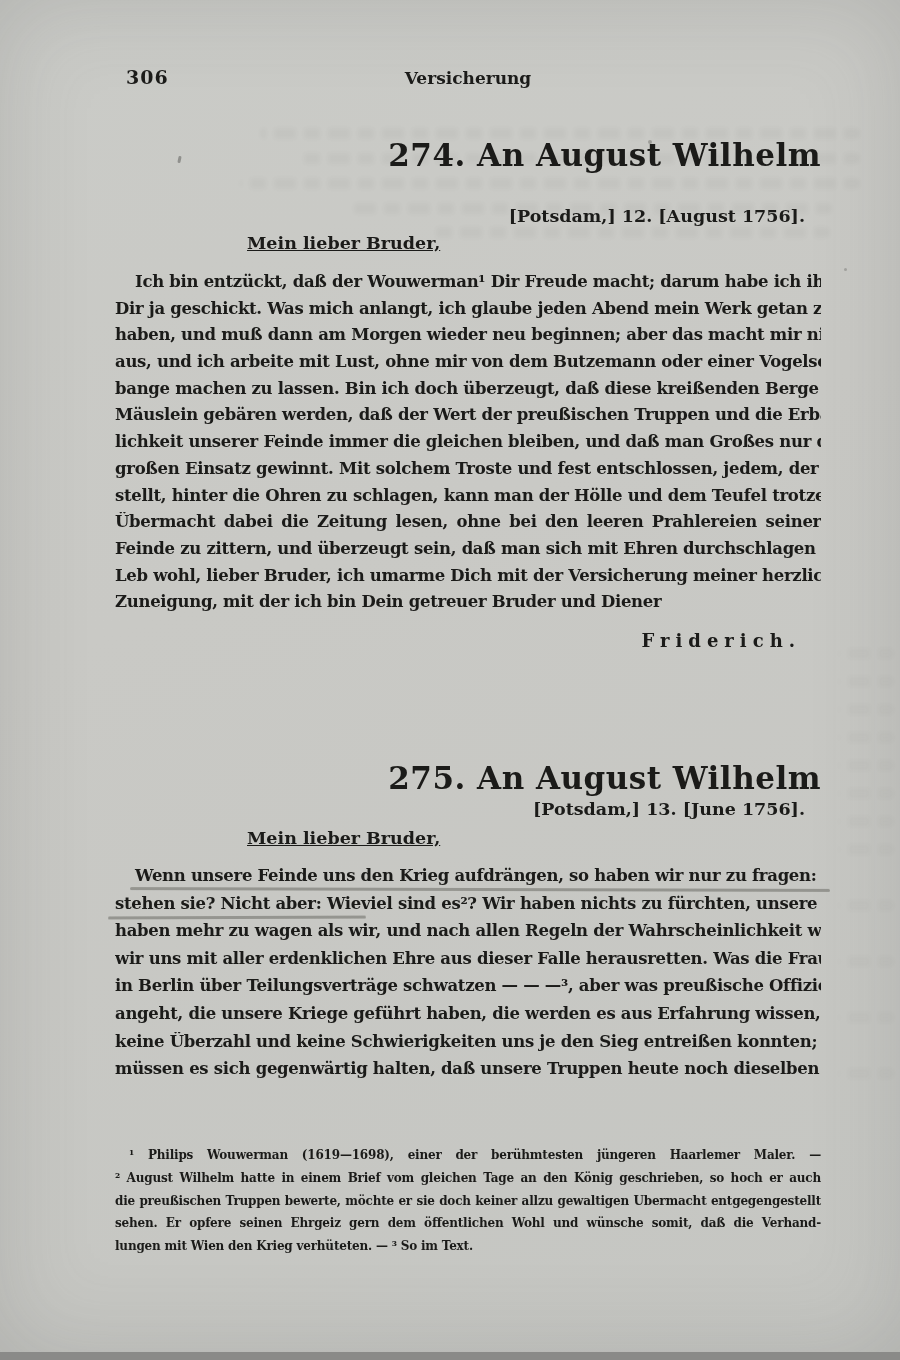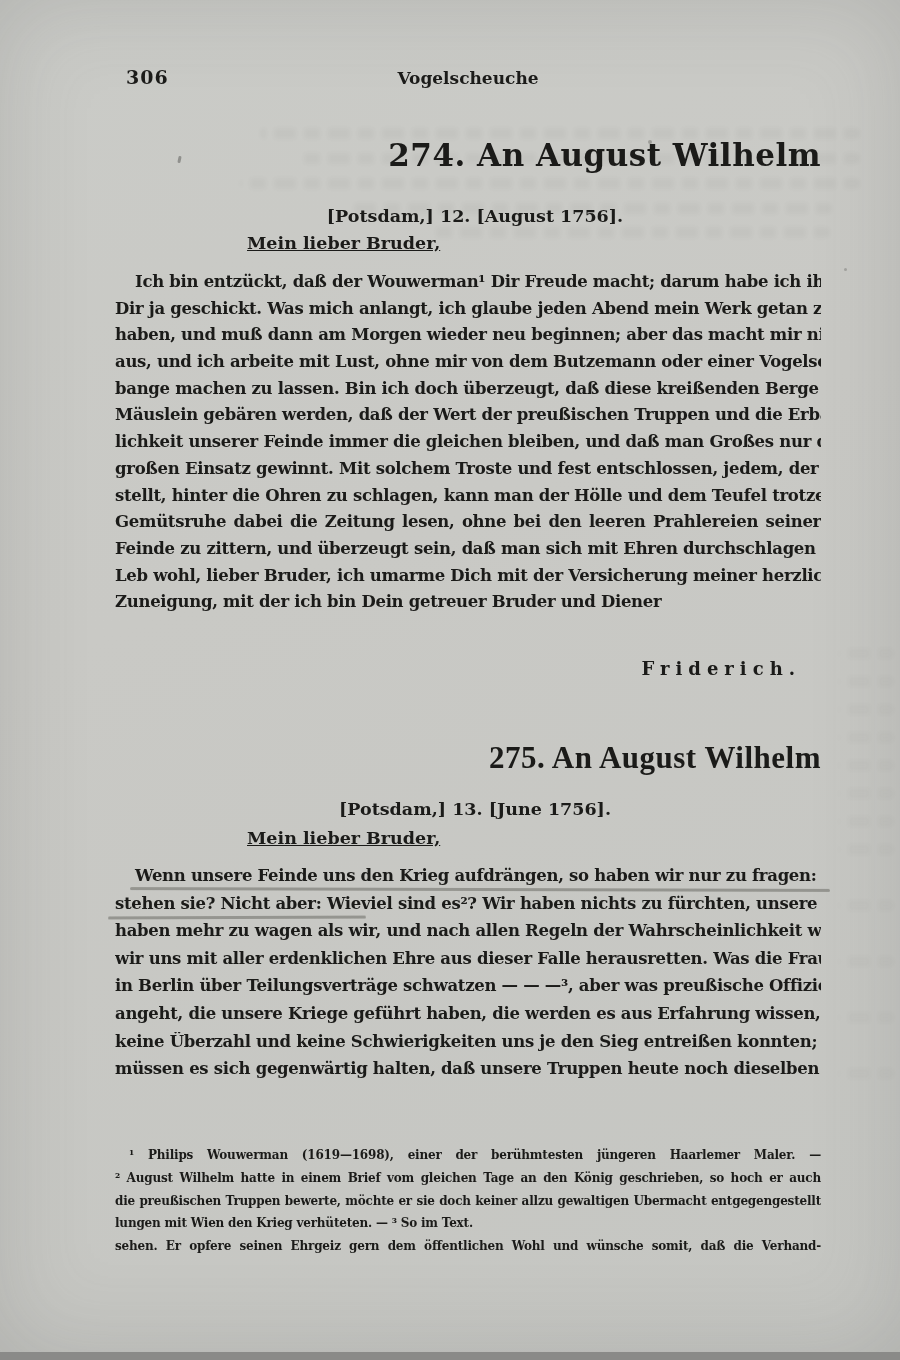--- a/index.html
+++ b/index.html
@@ -11,42 +11,42 @@
     overflow:hidden;
     font-family:"DejaVu Serif","Liberation Serif",serif;
     color:#1b1b19;
   }
   
   .page-number{position:absolute;left:126px;top:66px;font-size:19px;font-weight:bold;letter-spacing:1px;}
   .running-head{position:absolute;left:115px;top:68px;width:706px;text-align:center;font-size:17px;font-weight:bold;}
   
   .letter-heading{position:absolute;left:115px;width:706px;text-align:right;font-size:31px;font-weight:bold;letter-spacing:0.5px;}
   .heading-274{top:137px;}
-  .heading-275{top:740px;font-family:Liberation Serif, serif;}
-  .dateline{position:absolute;left:132px;width:686px;text-align:center;font-size:17.5px;font-weight:bold;}
+  .heading-275{top:760px;}
+  .dateline{position:absolute;left:119px;width:686px;text-align:right;font-size:17.5px;font-weight:bold;}
   .dateline-274{top:206px;}
   .dateline-275{top:799px;}
   .salutation{position:absolute;left:247px;font-size:17.5px;font-weight:bold;text-decoration:underline;}
   .salutation-274{top:233px;}
   .salutation-275{top:828px;}
   
   .body-block{position:absolute;left:115px;width:706px;font-weight:bold;font-size:16.5px;letter-spacing:-0.3px;}
   .body-274{top:272px;}
   .body-274 .line{height:26.7px;}
   .body-275{top:866px;}
   .body-275 .line{height:27.6px;}
   .line{
     text-align:justify;text-align-last:justify;text-justify:inter-word;
     overflow:hidden;white-space:nowrap;
   }
   .line.indent{padding-left:20px;}
   .line.last{text-align-last:left;}
   .signature{
     position:absolute;left:115px;top:630px;width:686px;text-align:right;
-    font-size:18px;font-weight:bold;letter-spacing:6px;margin-top:28px;
+    font-size:18px;font-weight:bold;letter-spacing:6px;
   }
   
   .footnotes{position:absolute;left:115px;top:1148px;width:706px;font-weight:bold;font-size:12px;letter-spacing:-0.2px;}
   .fn-line{height:22.8px;text-align:justify;text-align-last:justify;overflow:hidden;white-space:nowrap;}
   .fn-line.indent{padding-left:14px;}
   .fn-line.last{text-align-last:left;}
   
   .pencil{position:absolute;height:2.5px;background:rgba(78,78,72,0.42);border-radius:2px;filter:blur(0.4px);}
   .pencil-a{left:130px;top:888px;width:700px;transform:rotate(0.15deg);}
   .pencil-b{left:108px;top:916px;width:258px;transform:rotate(-0.2deg);}
@@ -85,37 +85,37 @@
   <div class="ghost side" style="left:838px;top:900px;width:56px;"></div>
   <div class="ghost side" style="left:838px;top:956px;width:56px;"></div>
   <div class="ghost side" style="left:838px;top:1012px;width:56px;"></div>
   <div class="ghost side" style="left:838px;top:1068px;width:56px;"></div>
 
   <div class="speck speck-1"></div>
   <div class="speck speck-2"></div>
   <div class="speck speck-3"></div>
 
   <div class="page-number">306</div>
-  <div class="running-head">Vogelscheuche</div>
+  <div class="running-head">Versicherung</div>
 
   <div class="letter-heading heading-274">274. An August Wilhelm</div>
   <div class="dateline dateline-274">[Potsdam,] 12. [August 1756].</div>
   <div class="salutation salutation-274">Mein lieber Bruder,</div>
 
   <div class="body-block body-274">
     <div class="line indent">Ich bin entzückt, daß der Wouwerman¹ Dir Freude macht; darum habe ich ihn</div>
     <div class="line">Dir ja geschickt. Was mich anlangt, ich glaube jeden Abend mein Werk getan zu</div>
     <div class="line">haben, und muß dann am Morgen wieder neu beginnen; aber das macht mir nichts</div>
     <div class="line">aus, und ich arbeite mit Lust, ohne mir von dem Butzemann oder einer Vogelscheuche</div>
     <div class="line">bange machen zu lassen. Bin ich doch überzeugt, daß diese kreißenden Berge nur</div>
     <div class="line">Mäuslein gebären werden, daß der Wert der preußischen Truppen und die Erbärm-</div>
     <div class="line">lichkeit unserer Feinde immer die gleichen bleiben, und daß man Großes nur durch</div>
     <div class="line">großen Einsatz gewinnt. Mit solchem Troste und fest entschlossen, jedem, der sich uns</div>
     <div class="line">stellt, hinter die Ohren zu schlagen, kann man der Hölle und dem Teufel trotzen, in</div>
-    <div class="line">Gemütsruhe dabei die Zeitung lesen, ohne bei den leeren Prahlereien seiner</div>
+    <div class="line">Übermacht dabei die Zeitung lesen, ohne bei den leeren Prahlereien seiner</div>
     <div class="line">Feinde zu zittern, und überzeugt sein, daß man sich mit Ehren durchschlagen wird.</div>
     <div class="line">Leb wohl, lieber Bruder, ich umarme Dich mit der Versicherung meiner herzlichen</div>
     <div class="line last">Zuneigung, mit der ich bin Dein getreuer Bruder und Diener</div>
   </div>
 
   <div class="signature">Friderich.</div>
 
   <div class="letter-heading heading-275">275. An August Wilhelm</div>
   <div class="dateline dateline-275">[Potsdam,] 13. [June 1756].</div>
   <div class="salutation salutation-275">Mein lieber Bruder,</div>
@@ -131,17 +131,17 @@
     <div class="line">müssen es sich gegenwärtig halten, daß unsere Truppen heute noch dieselben sind</div>
   </div>
 
   <div class="pencil pencil-a"></div>
   <div class="pencil pencil-b"></div>
 
   <div class="footnotes">
     <div class="fn-line indent">¹ Philips Wouwerman (1619—1698), einer der berühmtesten jüngeren Haarlemer Maler. —</div>
     <div class="fn-line">² August Wilhelm hatte in einem Brief vom gleichen Tage an den König geschrieben, so hoch er auch</div>
     <div class="fn-line">die preußischen Truppen bewerte, möchte er sie doch keiner allzu gewaltigen Übermacht entgegengestellt</div>
+    <div class="fn-line">sehen. Er opfere seinen Ehrgeiz gern dem öffentlichen Wohl und wünsche somit, daß die Verhand-</div>
     <div class="fn-line last">lungen mit Wien den Krieg verhüteten. — ³ So im Text.</div>
-    <div class="fn-line">sehen. Er opfere seinen Ehrgeiz gern dem öffentlichen Wohl und wünsche somit, daß die Verhand-</div>
   </div>
 
 </div>
 
 </body></html>

